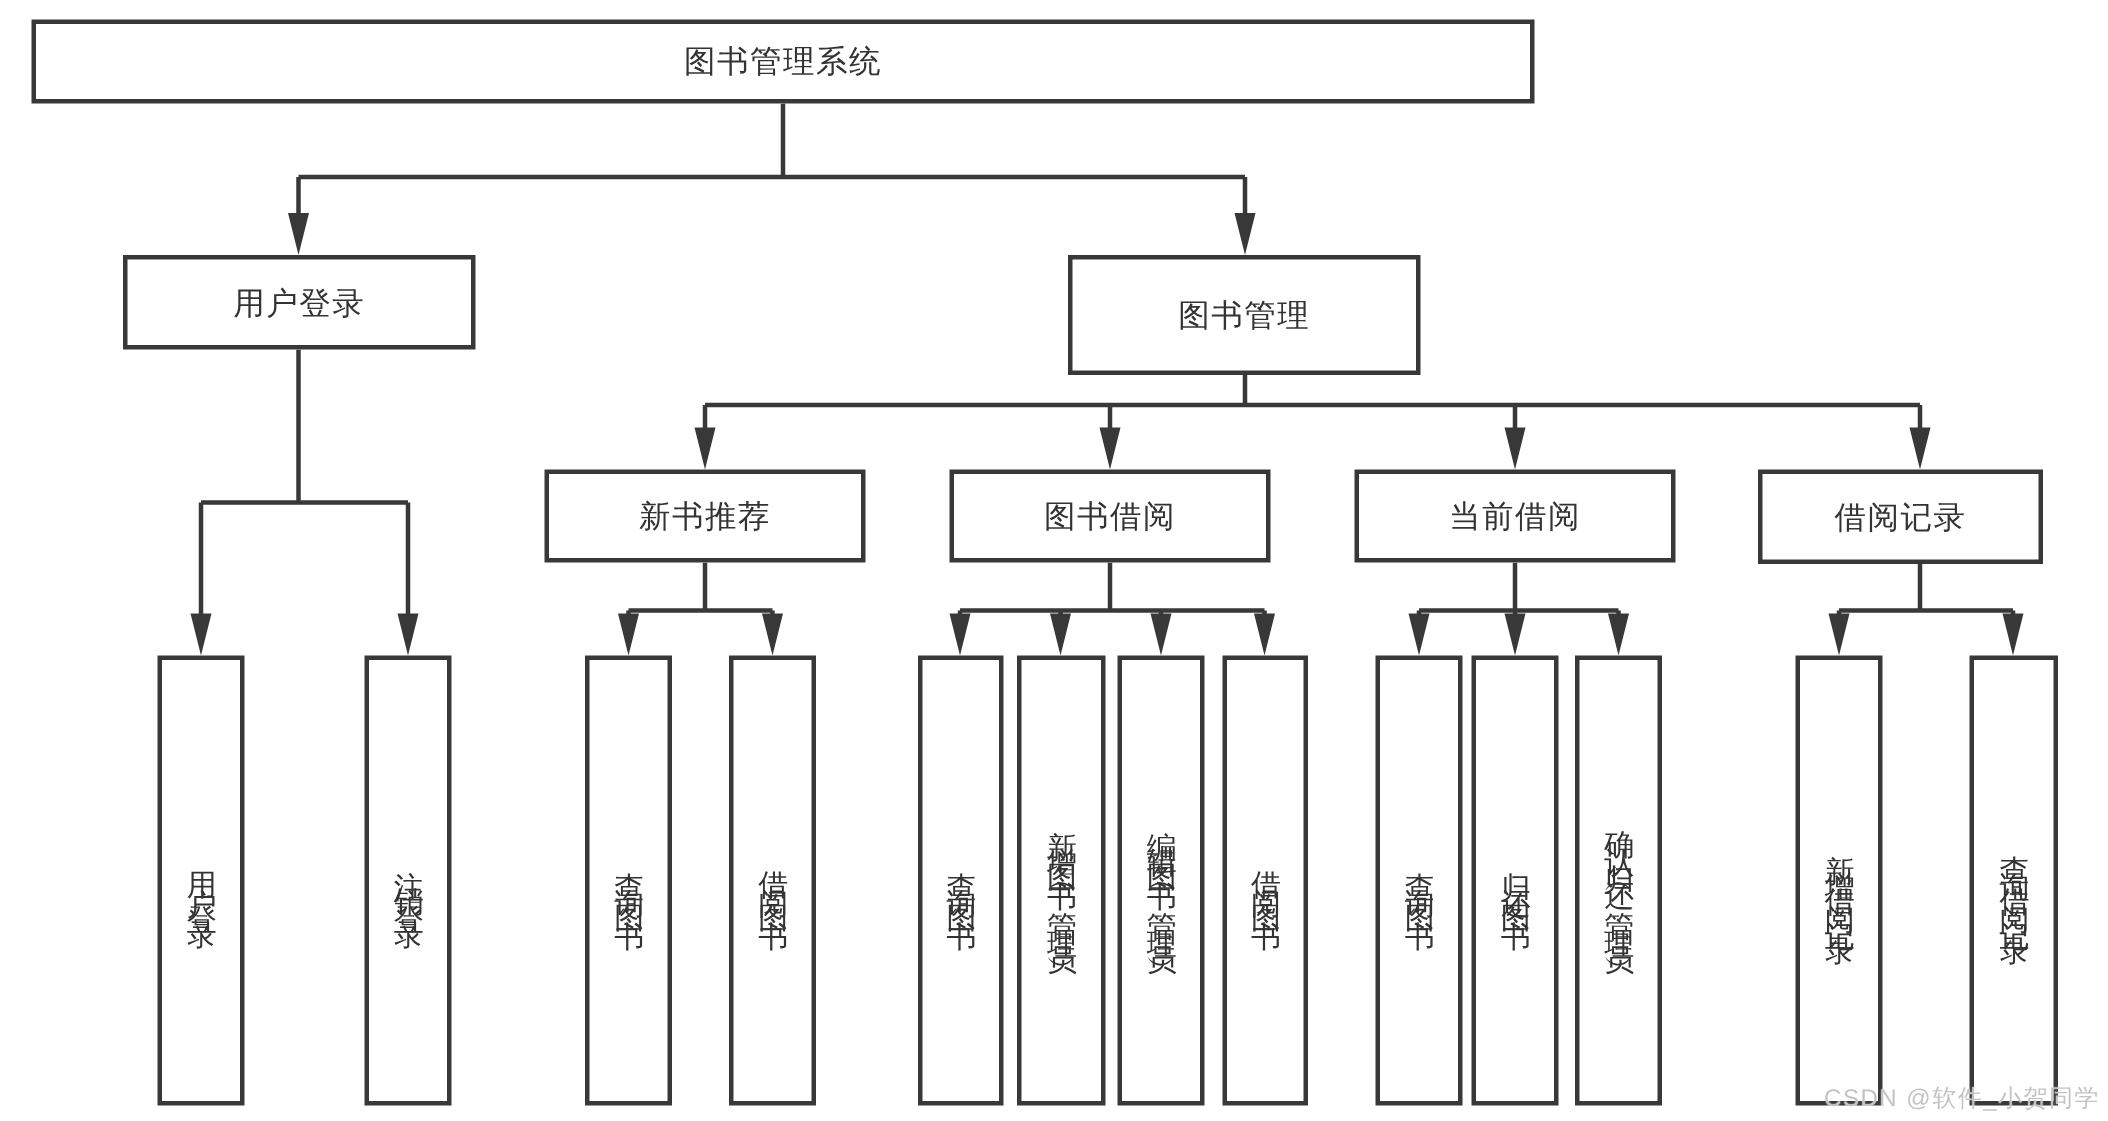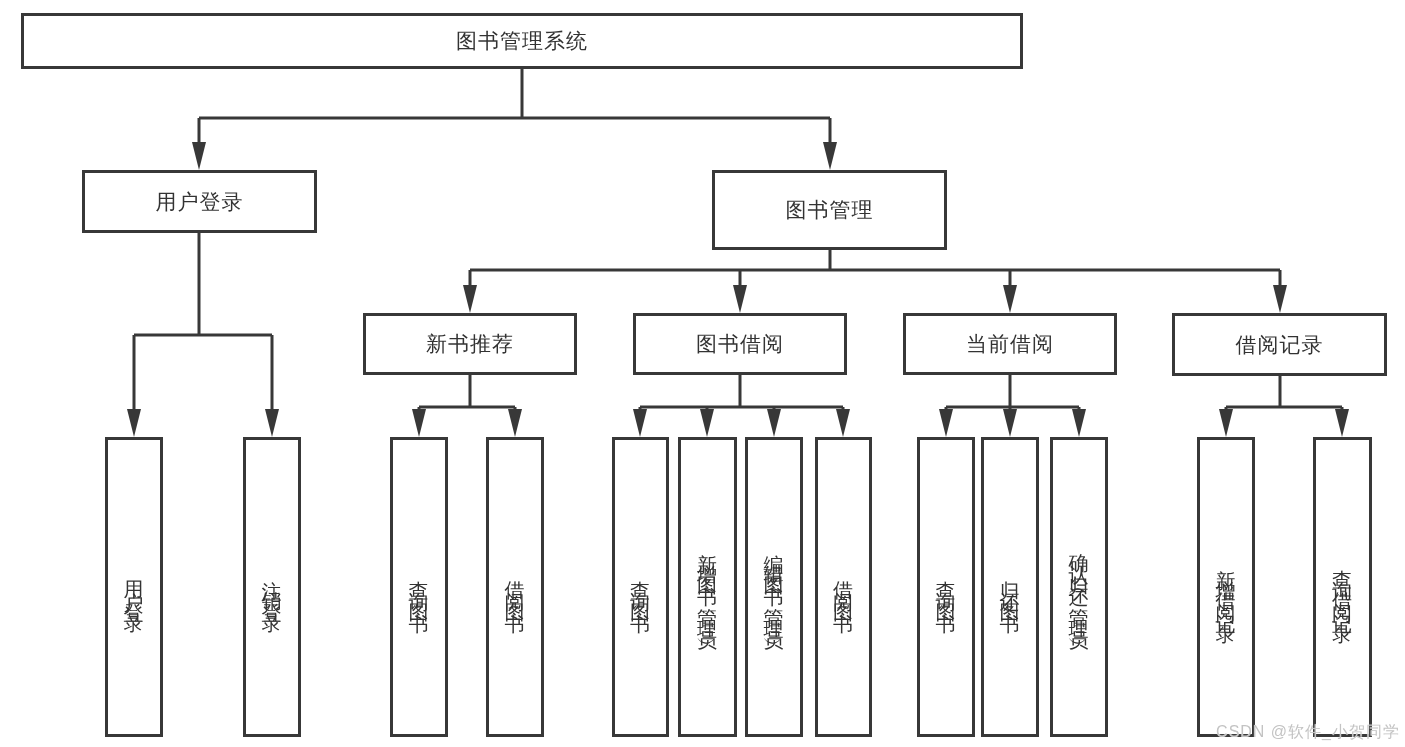--- a/index.html
+++ b/index.html
@@ -94,21 +94,21 @@
 
   <div class="box h" style="left:363px;top:313px;width:214px;height:62px">
     <span class="lbl">新书推荐</span>
   </div>
   <div class="box h" style="left:633px;top:313px;width:214px;height:62px">
     <span class="lbl">图书借阅</span>
   </div>
   <div class="box h" style="left:903px;top:313px;width:214px;height:62px">
     <span class="lbl">当前借阅</span>
   </div>
-  <div class="box h" style="left:1172px;top:313px;width:215px;height:63px">
+  <div class="box h" style="left:1172px;top:313px;width:190px;height:63px">
     <span class="lbl">借阅记录</span>
   </div>
 
   <div class="box v" style="left:105px;top:437px;width:58px;height:300px">
     <span class="lbl">用户登录</span>
   </div>
   <div class="box v" style="left:243px;top:437px;width:58px;height:300px">
     <span class="lbl">注销登录</span>
   </div>
 

